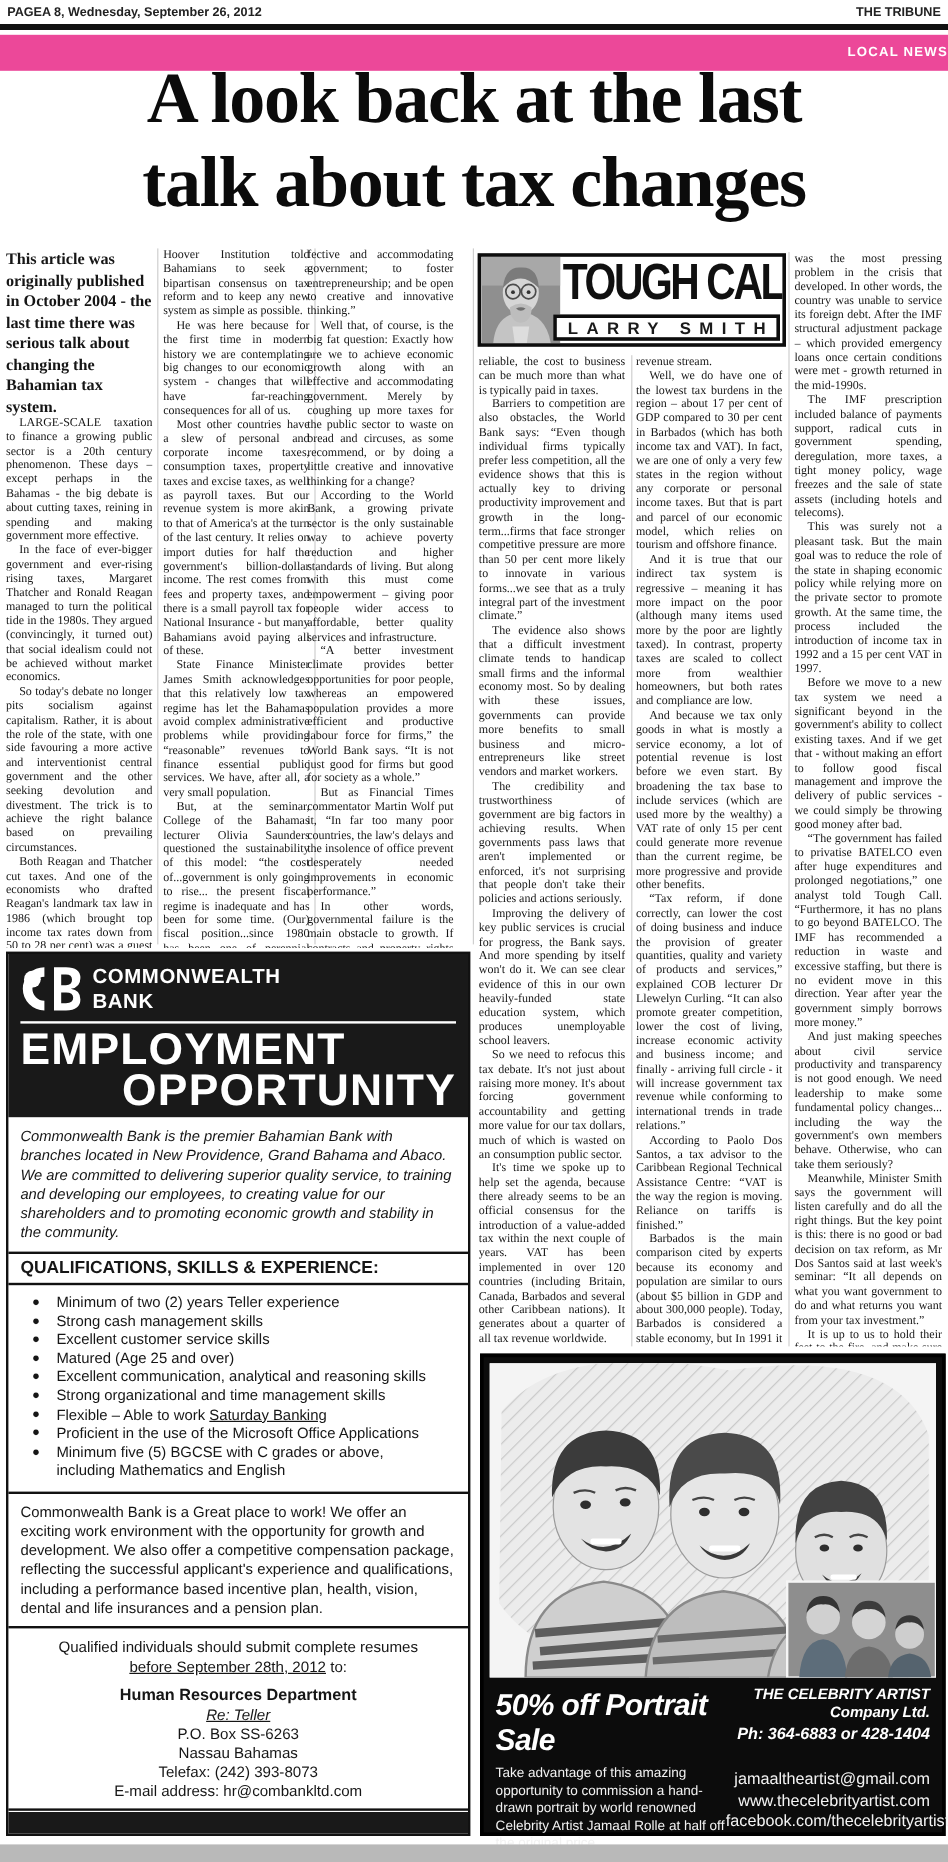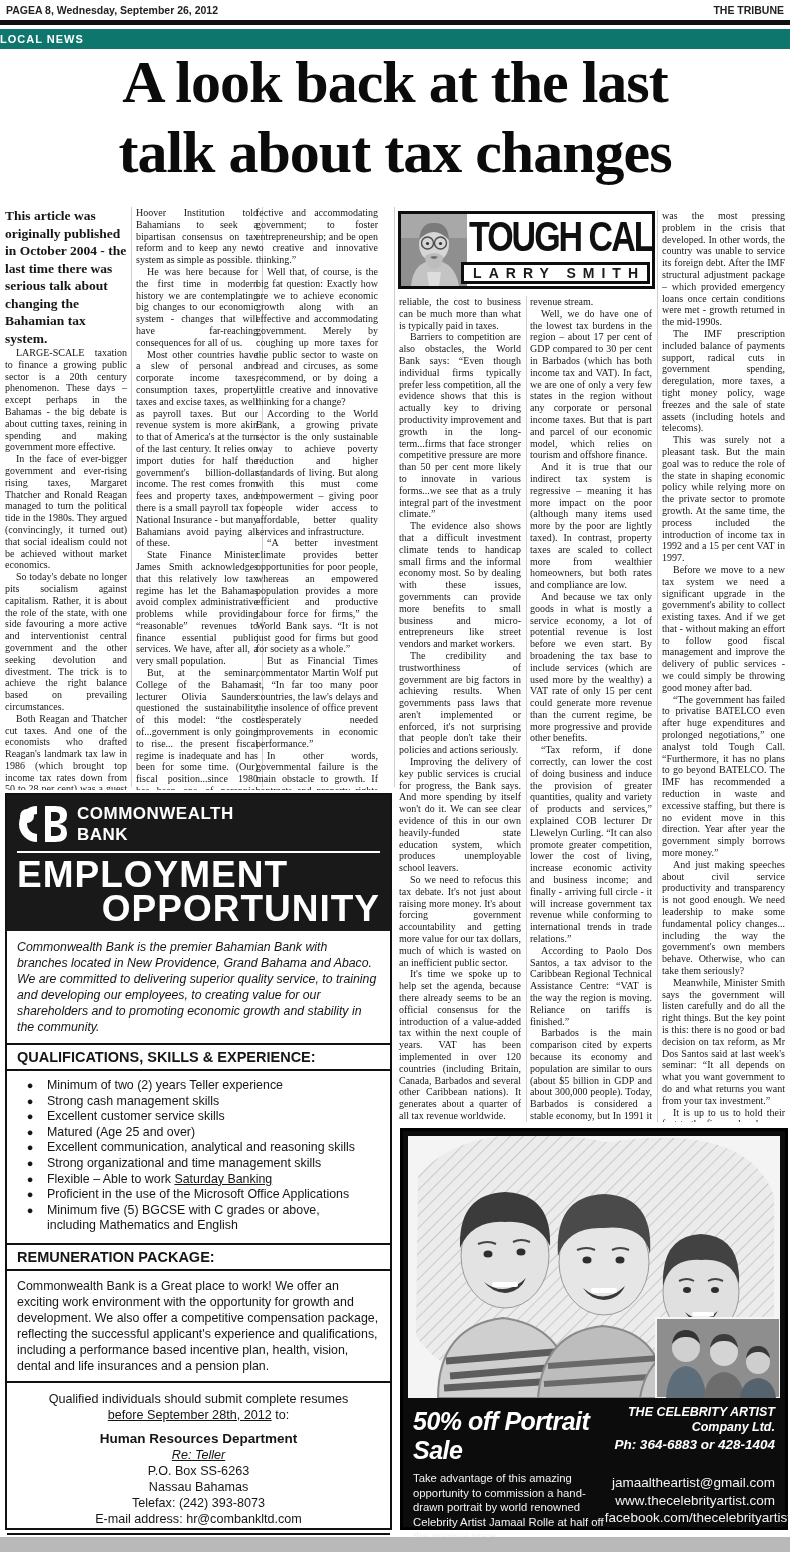--- a/index.html
+++ b/index.html
@@ -3,22 +3,22 @@
 <meta charset="utf-8">
 <style>
   html,body{margin:0;padding:0;background:#e8e8e8;}
   .page{position:relative;width:790px;height:1552px;background:#ffffff;overflow:hidden;
         font-family:"Liberation Serif",serif;color:#161616;}
   
   .masthead{position:absolute;left:0;top:4px;width:100%;padding:0 6px;box-sizing:border-box;
             display:flex;justify-content:space-between;
             font-family:"Liberation Sans",sans-serif;font-size:10.5px;font-weight:bold;color:#222;}
   .thick-rule{position:absolute;left:0;top:20px;width:790px;height:5px;background:#111;}
-  .section-bar{position:absolute;left:0;top:29px;width:790px;height:20px;background:#0f766e;
-               display:flex;align-items:center;justify-content:flex-start;}
+  .section-bar{position:absolute;left:0;top:29px;width:790px;height:30px;background:#ec4899;
+               display:flex;align-items:center;justify-content:flex-end;}
   .section-bar span{color:#fff;font-family:"Liberation Sans",sans-serif;font-size:11px;
                     font-weight:bold;letter-spacing:1px;}
   
   .headline{position:absolute;left:0;top:48px;width:790px;text-align:center;margin:0;
             font-family:"Liberation Serif",serif;font-weight:700;font-size:60px;line-height:1.16;
             letter-spacing:-1px;color:#0b0b0b;}
   
   .col{position:absolute;overflow:hidden;font-size:10px;line-height:11.8px;text-align:justify;}
   .col p{margin:0;text-indent:11px;}
   .col p.noindent{text-indent:0;}
@@ -125,39 +125,39 @@
     <p>“A better investment climate provides better opportunities for poor people, whereas an empowered population provides a more efficient and productive labour force for firms,” the World Bank says. “It is not just good for firms but good for society as a whole.”</p>
     <p>But as Financial Times commentator Martin Wolf put it, “In far too many poor countries, the law's delays and the insolence of office prevent desperately needed improvements in economic performance.”</p>
     <p>In other words, governmental failure is the main obstacle to growth. If contracts and property rights are weakly enforced, if regulations are burdensome and inefficient, if corruption and crime are tolerated and if public infrastructure is un-</p>
   </div>
   <div class="col" style="left:399px;top:296px;width:122px;height:826px;">
     <p class="noindent">reliable, the cost to business can be much more than what is typically paid in taxes.</p>
     <p>Barriers to competition are also obstacles, the World Bank says: “Even though individual firms typically prefer less competition, all the evidence shows that this is actually key to driving productivity improvement and growth in the long-term...firms that face stronger competitive pressure are more than 50 per cent more likely to innovate in various forms...we see that as a truly integral part of the investment climate.”</p>
     <p>The evidence also shows that a difficult investment climate tends to handicap small firms and the informal economy most. So by dealing with these issues, governments can provide more benefits to small business and micro-entrepreneurs like street vendors and market workers.</p>
     <p>The credibility and trustworthiness of government are big factors in achieving results. When governments pass laws that aren't implemented or enforced, it's not surprising that people don't take their policies and actions seriously.</p>
     <p>Improving the delivery of key public services is crucial for progress, the Bank says. And more spending by itself won't do it. We can see clear evidence of this in our own heavily-funded state education system, which produces unemployable school leavers.</p>
-    <p>So we need to refocus this tax debate. It's not just about raising more money. It's about forcing government accountability and getting more value for our tax dollars, much of which is wasted on an inefficient public sector.</p>
+    <p>So we need to refocus this tax debate. It's not just about raising more money. It's about forcing government accountability and getting more value for our tax dollars, much of which is wasted on an consumption public sector.</p>
     <p>It's time we spoke up to help set the agenda, because there already seems to be an official consensus for the introduction of a value-added tax within the next couple of years. VAT has been implemented in over 120 countries (including Britain, Canada, Barbados and several other Caribbean nations). It generates about a quarter of all tax revenue worldwide.</p>
     <p>In calling for a more broad-based tax system when he opened last week's Chamber seminar, Minister Smith argued that the government's “persistent deficits” are caused by things we have no control over, like hurricanes and oil prices. A value-added tax would help to stabilise the government's</p>
   </div>
   <div class="col" style="left:530px;top:296px;width:122px;height:826px;">
     <p class="noindent">revenue stream.</p>
     <p>Well, we do have one of the lowest tax burdens in the region – about 17 per cent of GDP compared to 30 per cent in Barbados (which has both income tax and VAT). In fact, we are one of only a very few states in the region without any corporate or personal income taxes. But that is part and parcel of our economic model, which relies on tourism and offshore finance.</p>
     <p>And it is true that our indirect tax system is regressive – meaning it has more impact on the poor (although many items used more by the poor are lightly taxed). In contrast, property taxes are scaled to collect more from wealthier homeowners, but both rates and compliance are low.</p>
     <p>And because we tax only goods in what is mostly a service economy, a lot of potential revenue is lost before we even start. By broadening the tax base to include services (which are used more by the wealthy) a VAT rate of only 15 per cent could generate more revenue than the current regime, be more progressive and provide other benefits.</p>
     <p>“Tax reform, if done correctly, can lower the cost of doing business and induce the provision of greater quantities, quality and variety of products and services,” explained COB lecturer Dr Llewelyn Curling. “It can also promote greater competition, lower the cost of living, increase economic activity and business income; and finally - arriving full circle - it will increase government tax revenue while conforming to international trends in trade relations.”</p>
     <p>According to Paolo Dos Santos, a tax advisor to the Caribbean Regional Technical Assistance Centre: “VAT is the way the region is moving. Reliance on tariffs is finished.”</p>
     <p>Barbados is the main comparison cited by experts because its economy and population are similar to ours (about $5 billion in GDP and about 300,000 people). Today, Barbados is considered a stable economy, but In 1991 it was forced to take harsh measures by the International Monetary Fund.</p>
 
   </div>
   <div class="col" style="left:662px;top:210px;width:123px;height:912px;">
     <p class="noindent">was the most pressing problem in the crisis that developed. In other words, the country was unable to service its foreign debt. After the IMF structural adjustment package – which provided emergency loans once certain conditions were met - growth returned in the mid-1990s.</p>
     <p>The IMF prescription included balance of payments support, radical cuts in government spending, deregulation, more taxes, a tight money policy, wage freezes and the sale of state assets (including hotels and telecoms).</p>
     <p>This was surely not a pleasant task. But the main goal was to reduce the role of the state in shaping economic policy while relying more on the private sector to promote growth. At the same time, the process included the introduction of income tax in 1992 and a 15 per cent VAT in 1997.</p>
-    <p>Before we move to a new tax system we need a significant upgrade in the government's ability to collect existing taxes. And if we get that - without making an effort to follow good fiscal management and improve the delivery of public services - we could simply be throwing good money after bad.</p>
+    <p>Before we move to a new tax system we need a significant beyond in the government's ability to collect existing taxes. And if we get that - without making an effort to follow good fiscal management and improve the delivery of public services - we could simply be throwing good money after bad.</p>
     <p>“The government has failed to privatise BATELCO even after huge expenditures and prolonged negotiations,” one analyst told Tough Call. “Furthermore, it has no plans to go beyond BATELCO. The IMF has recommended a reduction in waste and excessive staffing, but there is no evident move in this direction. Year after year the government simply borrows more money.”</p>
     <p>And just making speeches about civil service productivity and transparency is not good enough. We need leadership to make some fundamental policy changes... including the way the government's own members behave. Otherwise, who can take them seriously?</p>
     <p>Meanwhile, Minister Smith says the government will listen carefully and do all the right things. But the key point is this: there is no good or bad decision on tax reform, as Mr Dos Santos said at last week's seminar: “It all depends on what you want government to do and what returns you want from your tax investment.”</p>
     <p>It is up to us to hold their feet to the fire, and make sure we get what we want – and not what they want by default. A tough call indeed.</p>
 
   </div>
 
   <div class="tough-call">
     <svg class="tc-photo" viewBox="0 0 66 72" preserveAspectRatio="none">
       <rect width="66" height="72" fill="#8f8f8f"></rect>
@@ -228,21 +228,20 @@
       <div class="bi">
           <span class="dot">●</span>
           <span>Proficient in the use of the Microsoft Office Applications</span>
         </div>
       <div class="bi">
           <span class="dot">●</span>
           <span>Minimum five (5) BGCSE with C grades or above,</span>
         </div>
       <div class="cont">including Mathematics and English</div>
     </div>
-    <div class="ba-subhead">REMUNERATION PACKAGE:</div>
     <div class="ba-rem">Commonwealth Bank is a Great place to work! We offer an exciting work environment with the opportunity for growth and development. We also offer a competitive compensation package, reflecting the successful applicant's experience and qualifications, including a performance based incentive plan, health, vision, dental and life insurances and a pension plan.</div>
     <div class="ba-submit">
       <div>Qualified individuals should submit complete resumes</div>
       <div><span class="u">before September 28th, 2012</span><span> to:</span></div>
       <div class="dept">Human Resources Department</div>
       <div class="re">Re: Teller</div>
       <div>P.O. Box SS-6263</div>
       <div>Nassau Bahamas</div>
       <div>Telefax: (242) 393-8073</div>
       <div>E-mail address: hr@combankltd.com</div>

